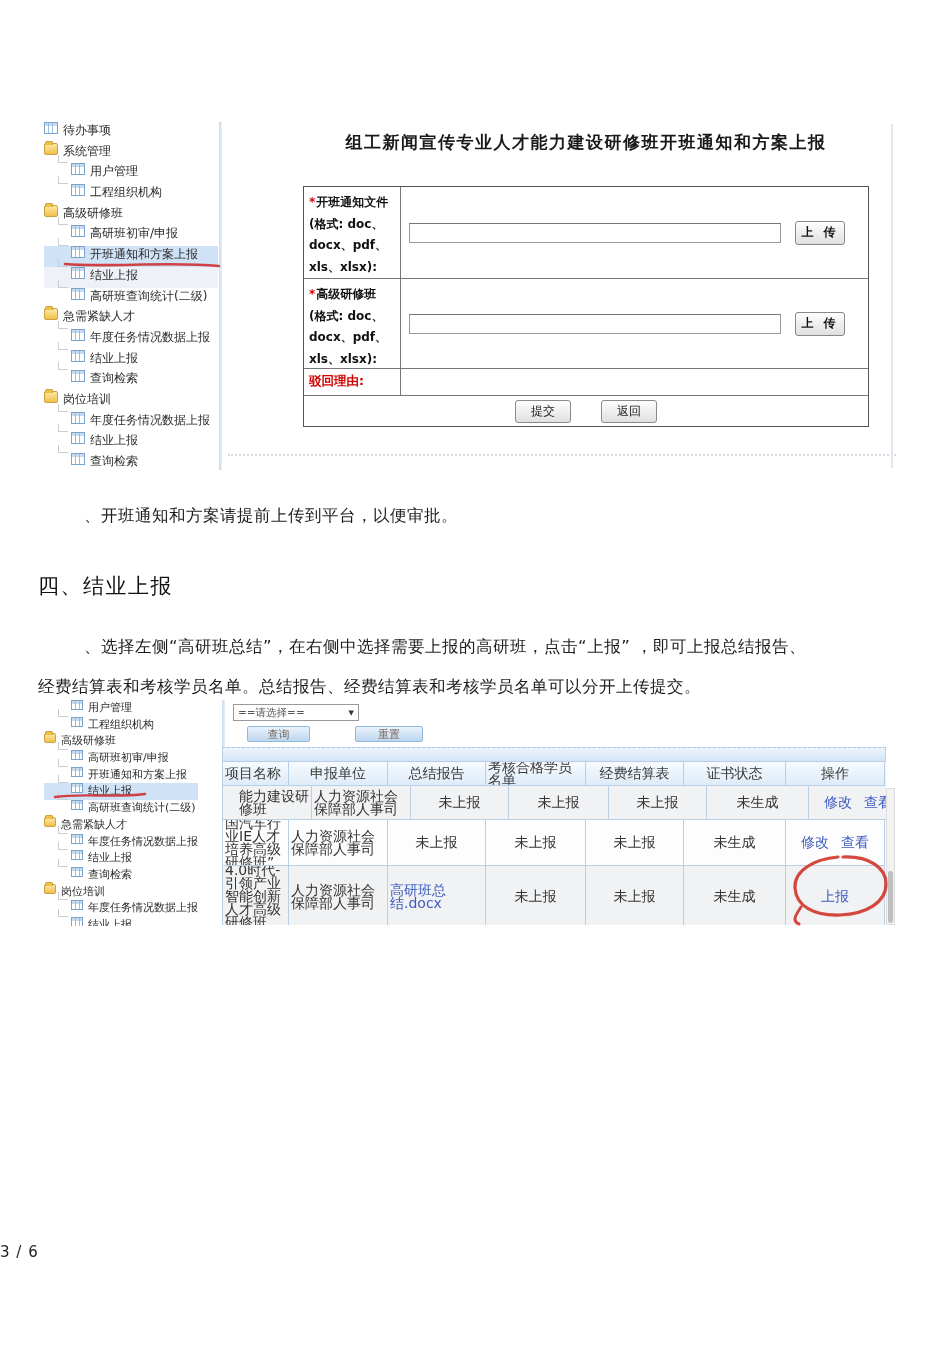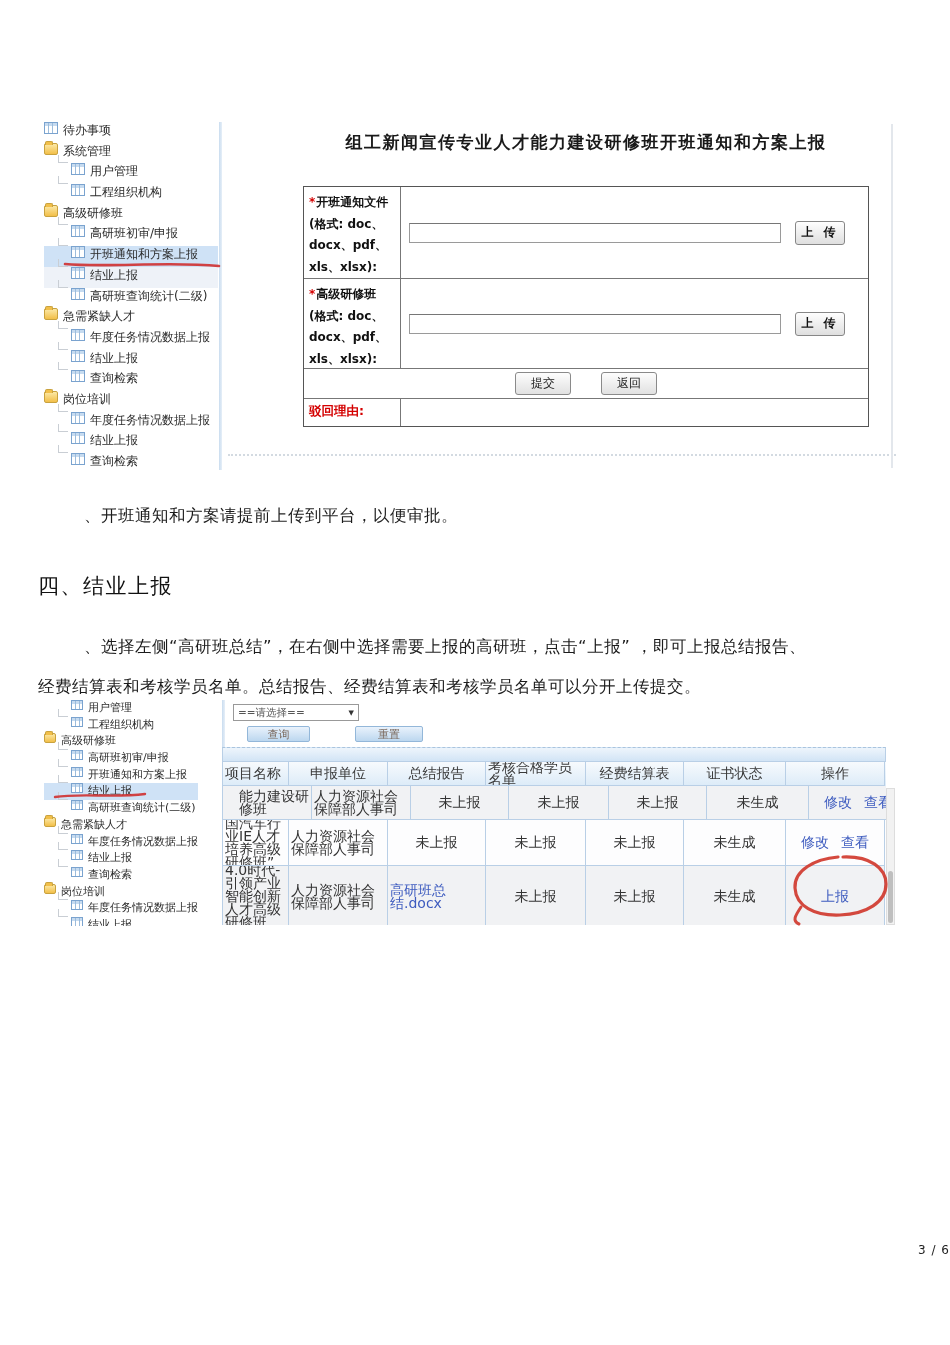--- a/index.html
+++ b/index.html
@@ -87,22 +87,22 @@
   .thcell { color:#3a3a3a; }
   .trow:nth-child(odd) .tcell { background:#f1f2f4; }
   .link { color:#3d5bbf; }
   .alink { color:#3d5bbf; margin:0 6px; cursor:pointer; }
 
   #sbar { position:absolute; left:886px; top:788px; width:9px; height:137px; background:#f2f2f2;
           border:1px solid #dddddd; }
   #sthumb { position:absolute; left:1px; top:82px; width:5px; height:52px; background:#bfbfbf; border-radius:3px; }
 
   .annot { position:absolute; pointer-events:none; }
-  #pageno { position:absolute; left:0; top:1243px; width:950px; text-align:right;
-            font-size:12px; color:#222; letter-spacing:1px; }
+  #pageno { position:absolute; left:0; top:1243px; width:950px; text-align:left;
+            font-size:15px; color:#222; letter-spacing:1px; }
 </style>
 </head>
 <body>
 
 <div class="page">
 
   <div id="tree1" class="tree tree1">
       <div class="titem">
         <span class="ico grid"></span>
         <span class="lbl">待办事项</span>
@@ -206,29 +206,29 @@
         <div class="ln"><span class="ast">*</span><span>高级研修班</span></div>
         <div class="ln">(格式: doc、</div>
         <div class="ln">docx、pdf、</div>
         <div class="ln">xls、xlsx):</div>
       </div>
       <div class="fcontent">
         <input class="finput" type="text" style="">
         <button class="upbtn">上 传</button>
       </div>
     </div>
+    <div class="frow" style="height:27px">
+      <div class="flabel rejlabel">驳回理由:</div>
+      <div class="fcontent"></div>
+    </div>
     <div class="frow" style="height:30px">
       <div class="btnrow">
         <button class="formbtn">提交</button>
         <button class="formbtn">返回</button>
       </div>
-    </div>
-    <div class="frow" style="height:27px">
-      <div class="flabel rejlabel">驳回理由:</div>
-      <div class="fcontent"></div>
     </div>
   </div>
 
   <svg class="annot" style="left:62px;top:257px" width="162" height="16">
     <path d="M3,7 C45,11 105,4 157,9" stroke="#cf3030" stroke-width="2.6" fill="none" stroke-linecap="round" opacity="0.9"></path>
   </svg>
 
   <div id="dotline"></div>
   <div id="rightline1"></div>
 

